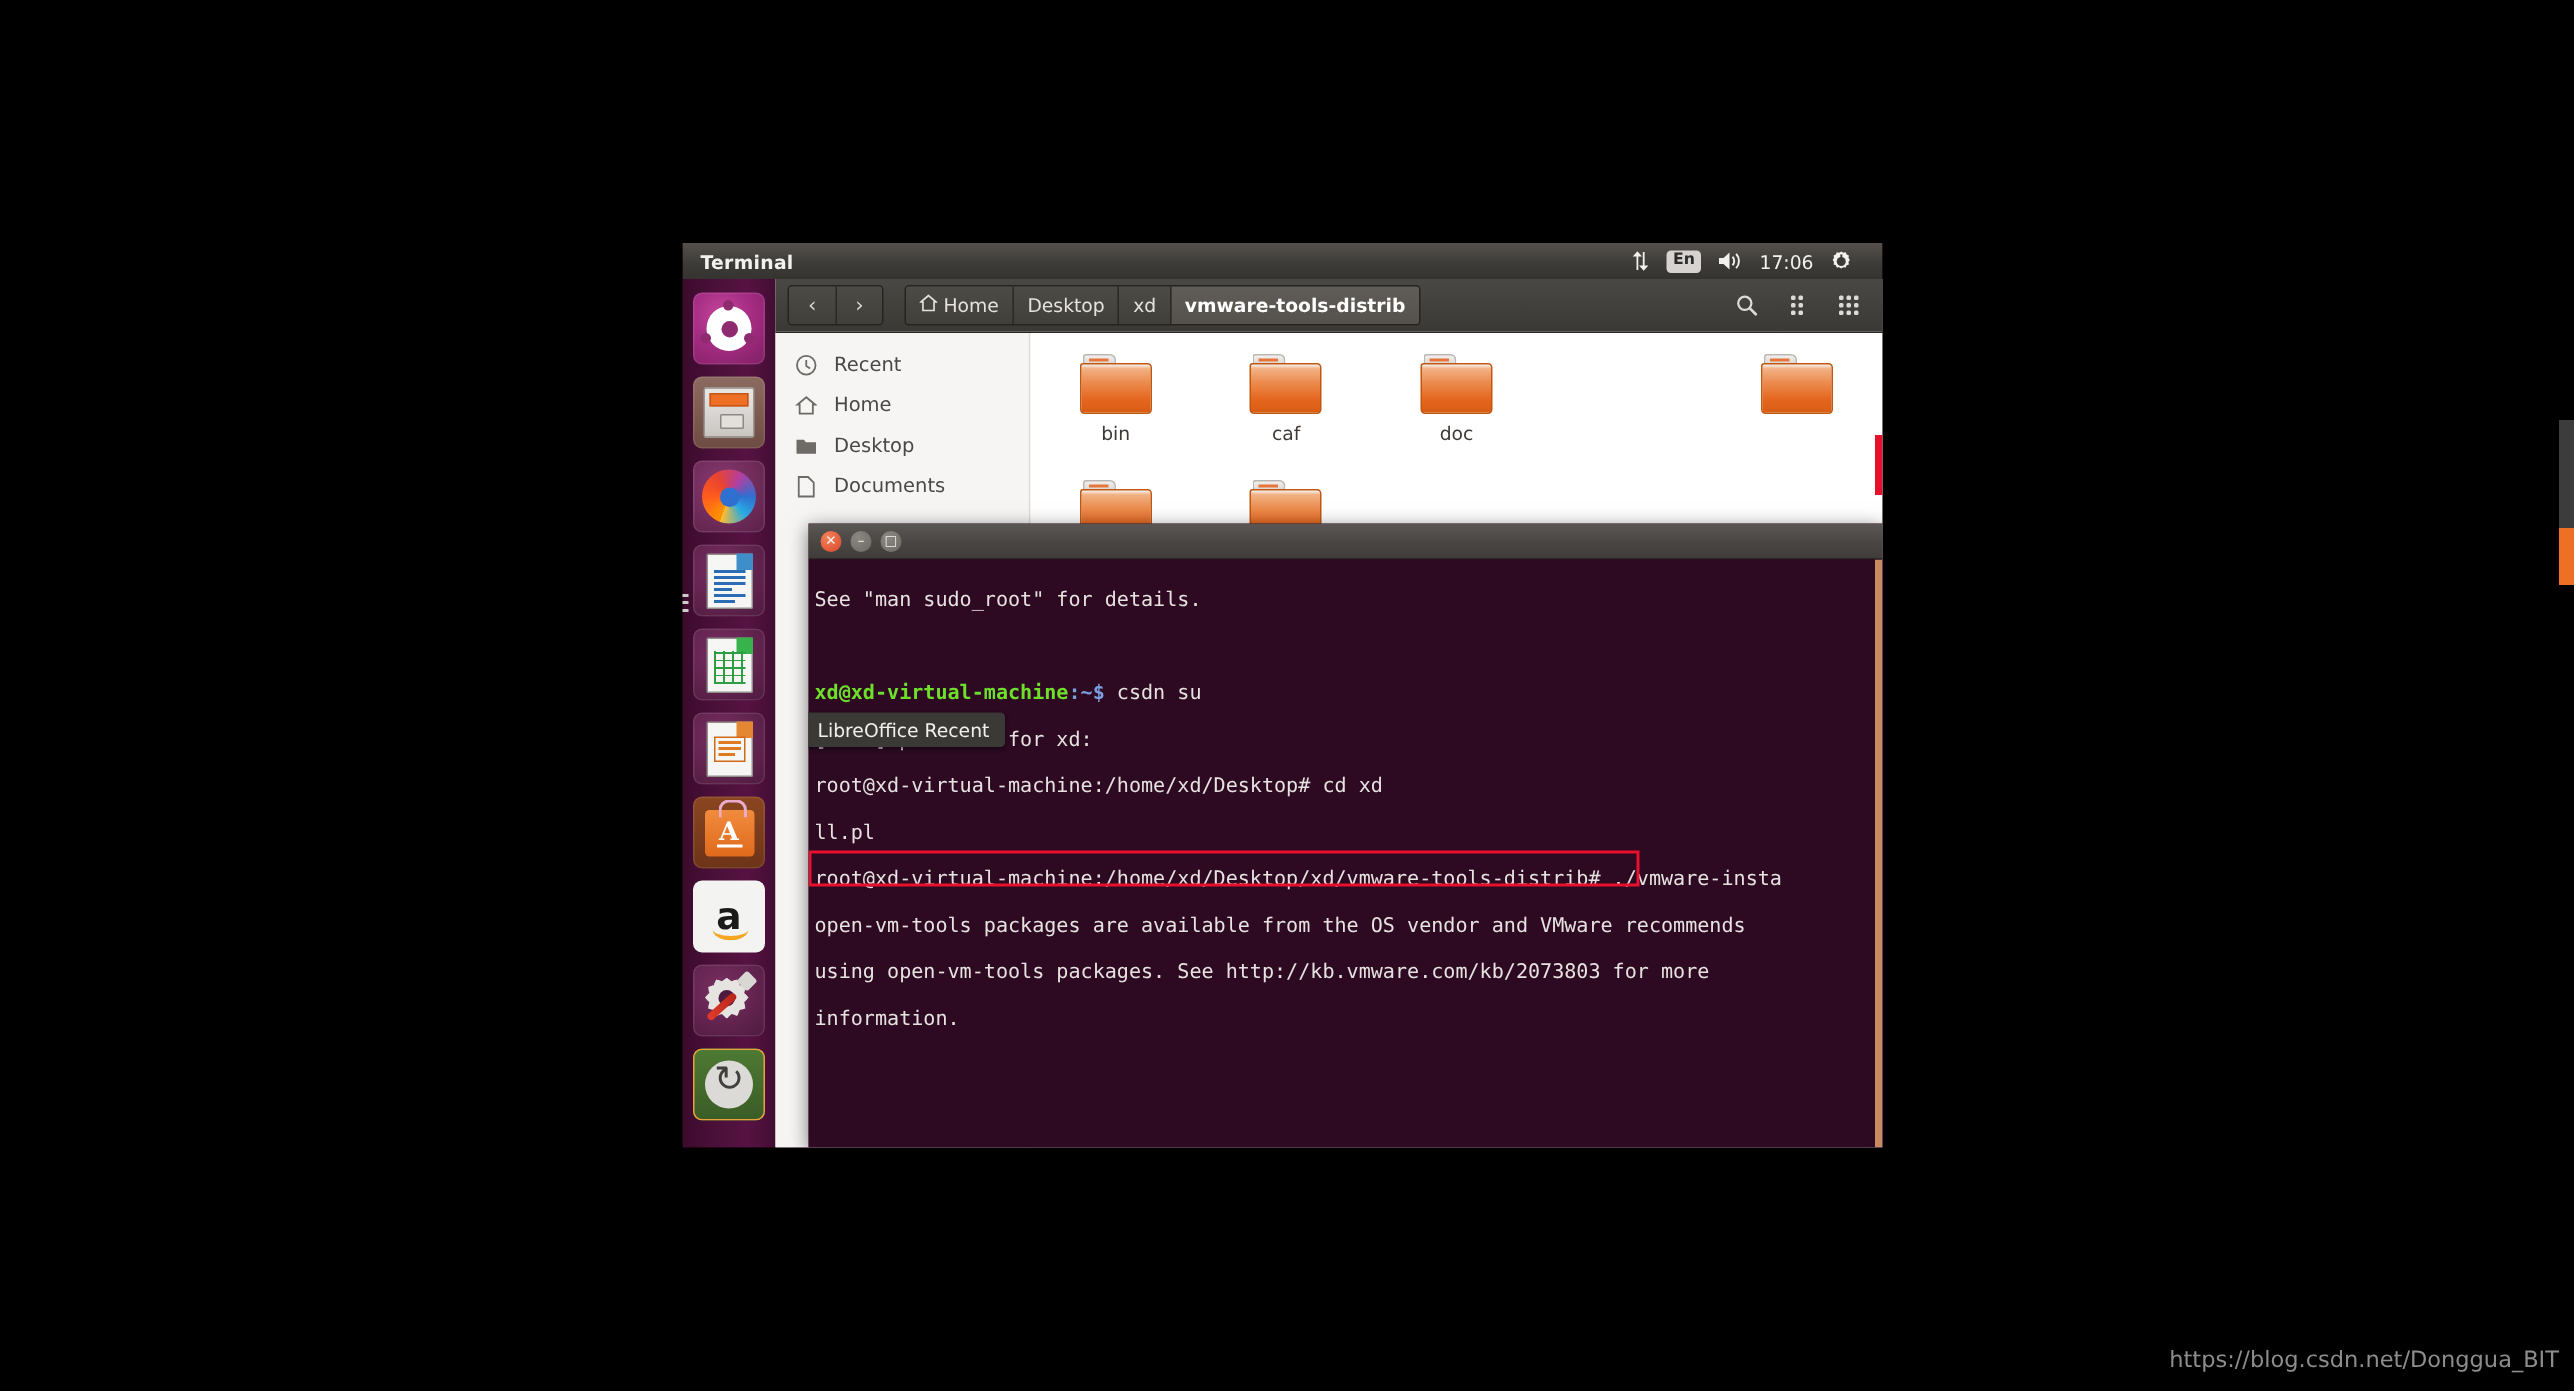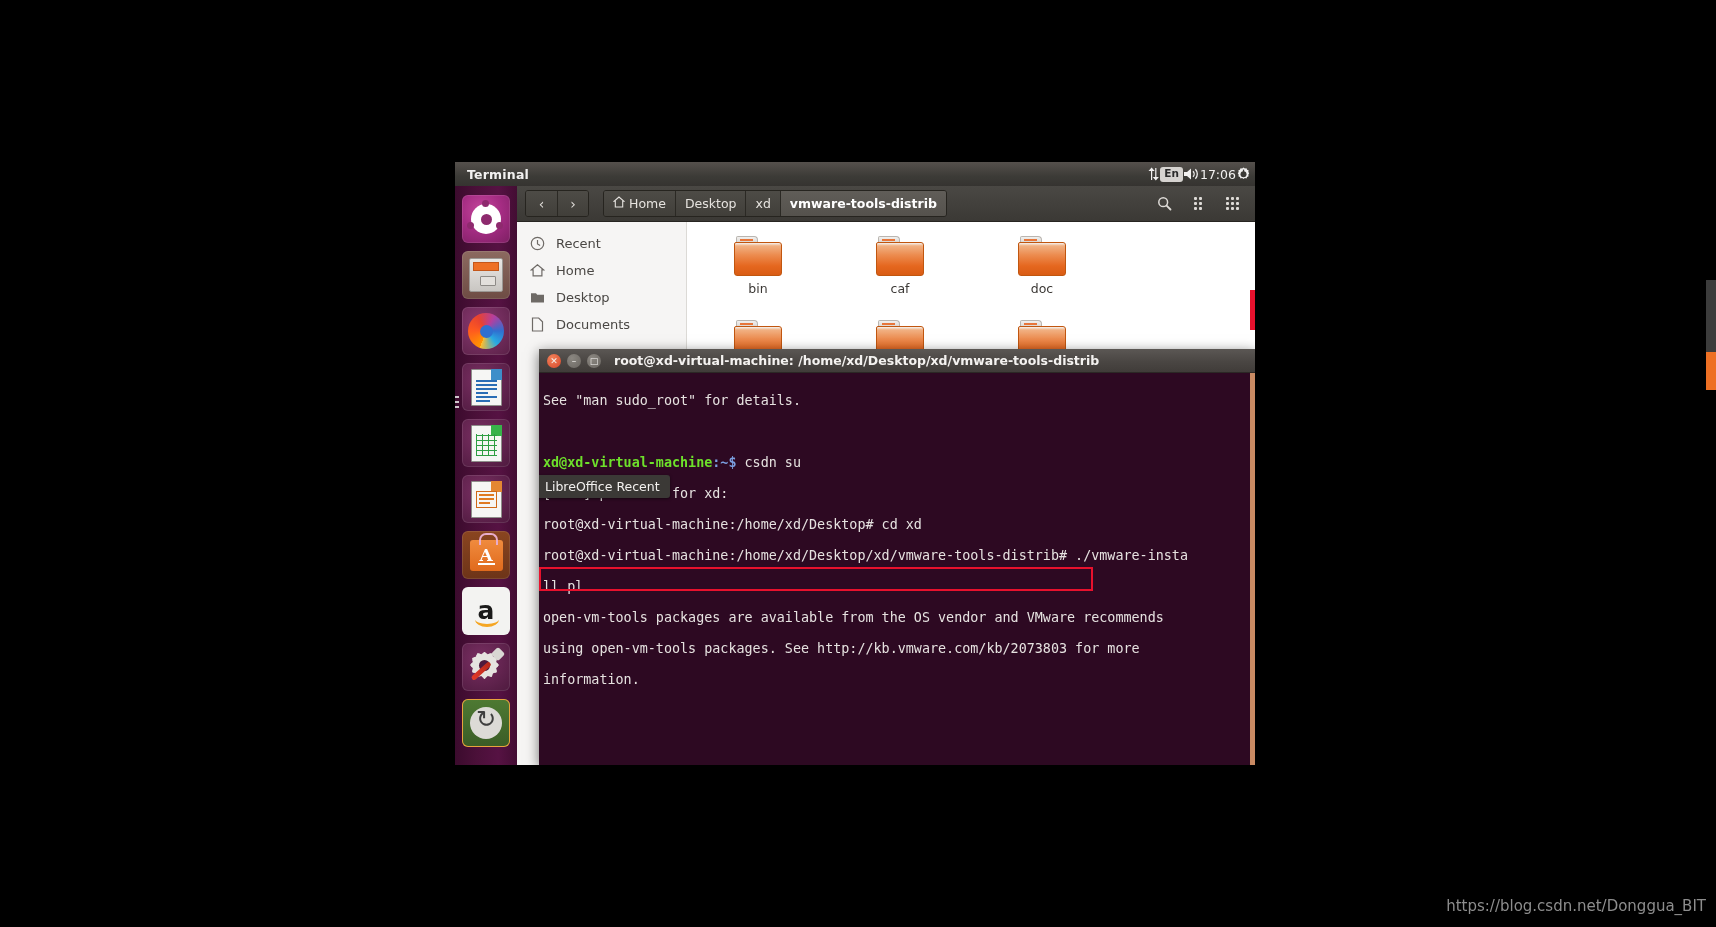--- a/index.html
+++ b/index.html
@@ -29,21 +29,21 @@
     color: #fff;
   }
   .panel-title {
     font-size: 12.5px; font-weight: bold;
     color: #f2f1f0; margin-left: 12px;
     letter-spacing: .2px;
     font-family: "DejaVu Sans", sans-serif;
   }
   .panel-right {
     margin-left: auto; display: flex; 
-    padding-right: 4px;
+    gap: 11px; padding-right: 20px;
   }
   .panel-ind { display:flex; align-items:center; justify-content:center; }
   .kbd-badge {
     background:#d6d3d0; color:#2b2b2b; font-size:10.5px; font-weight:bold;
     border-radius:3px; padding:1px 4px 2px 4px; line-height:1;
     font-family:"DejaVu Sans", sans-serif;
   }
   .clock { font-size:12.5px; color:#f2f1f0; font-family:"DejaVu Sans", sans-serif; }
 
   
@@ -166,21 +166,21 @@
     display:flex; align-items:center; gap:10px;
     height:27px; padding-left:12px; font-size:13px; color:#4a4744;
     font-family:"DejaVu Sans", sans-serif;
   }
   .side-ico { width:17px; height:17px; display:flex; align-items:center; justify-content:center; color:#6e6a66; }
   .nau-main {
     flex:1; background:linear-gradient(180deg,#ffffff 0%,#ffffff 82%,#eeedeb 100%);
     position:relative; overflow:hidden;
   }
   .filegrid {
-    display:grid; grid-template-columns:repeat(4,1fr);
+    display:grid; grid-template-columns:repeat(5,1fr);
     padding:14px 0 0 0; row-gap:24px;
   }
   .fileitem { display:flex; flex-direction:column; align-items:center; gap:5px; }
   .folder { width:48px; height:40px; position:relative; }
   .folder .tab {
     position:absolute; left:2px; top:0; width:22px; height:7px;
     background:linear-gradient(180deg,#f2f0ee,#d9d6d2);
     border:1px solid #b9b5b0; border-bottom:none; border-radius:2px 4px 0 0;
   }
   .folder .tab::after { content:""; position:absolute; left:3px; top:2px; right:4px; height:2px; background:#e8763a; }
@@ -519,32 +519,31 @@
           </div>
         </div>
       </div>
 
       <div class="terminal">
 
         <div class="term-titlebar">
           <span class="wbtn close">✕</span>
           <span class="wbtn min">–</span>
           <span class="wbtn max">□</span>
-          <span class="term-title">root@xd-virtual-machine: /home/xd/Desktop/xd/vmware-tools-distrib</span>
         </div>
 
         <div class="term-body">
           <div class="term-text">
 <div class="tl">See "man sudo_root" for details.</div>
 <div class="tl">&nbsp;</div>
 <div class="tl"><span class="green">xd@xd-virtual-machine</span><span class="blueish">:~$ </span><span>csdn su</span></div>
 <div class="tl">[sudo] password for xd:</div>
 <div class="tl">root@xd-virtual-machine:/home/xd/Desktop# cd xd</div>
+<div class="tl">ll.pl</div>
 <div class="tl">root@xd-virtual-machine:/home/xd/Desktop/xd/vmware-tools-distrib# ./vmware-insta</div>
-<div class="tl">ll.pl</div>
 <div class="tl">open-vm-tools packages are available from the OS vendor and VMware recommends</div>
 <div class="tl">using open-vm-tools packages. See http://kb.vmware.com/kb/2073803 for more</div>
 <div class="tl">information.</div>
 
           </div>
 
           <div class="redbox"></div>
           <div class="term-scroll"></div>
         </div>
 

